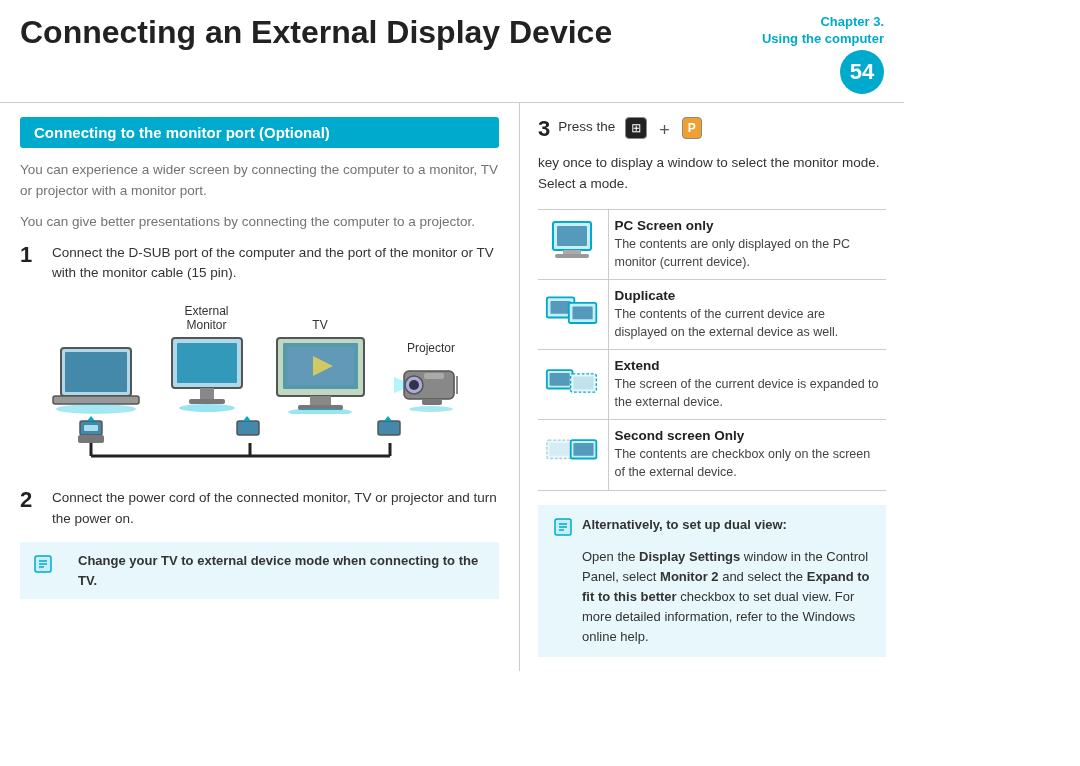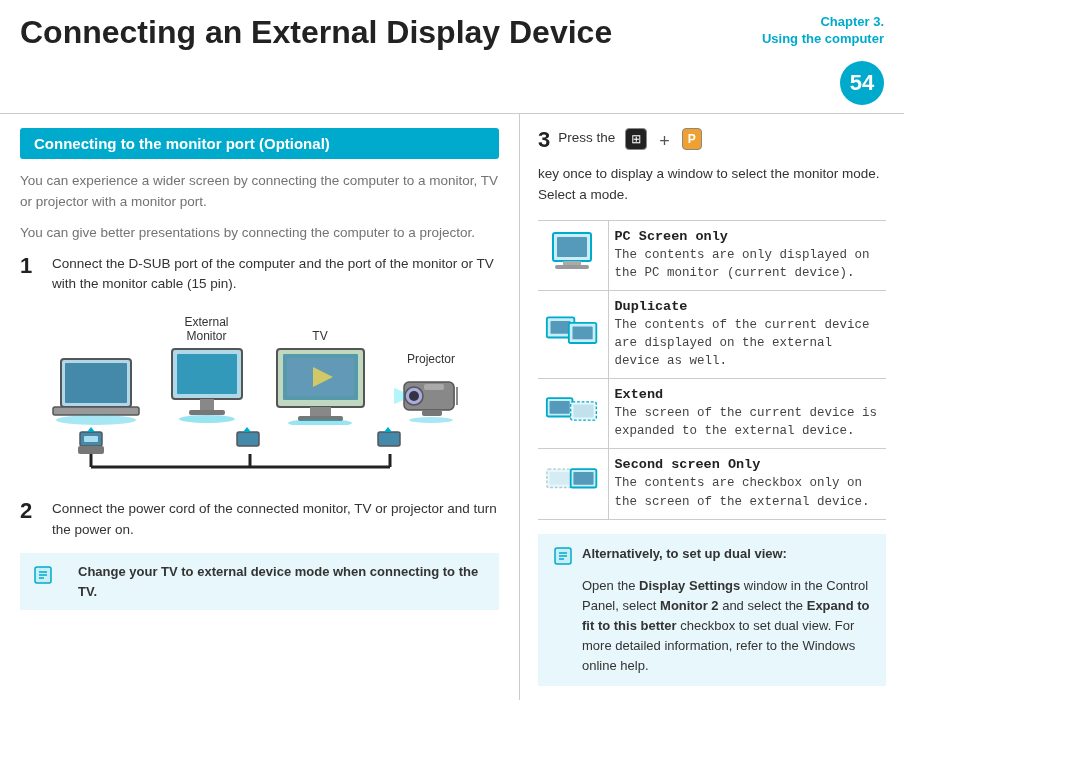--- a/index.html
+++ b/index.html
@@ -34,21 +34,21 @@
       font-size: 32px;
       font-weight: bold;
       color: #222;
       flex: 1;
     }
 
     .chapter-badge {
       display: flex;
       flex-direction: column;
       align-items: flex-end;
-      gap: 11px;
+      gap: 0;
     }
 
     .chapter-text {
       color: #00aacc;
       font-size: 13px;
       font-weight: bold;
       text-align: right;
       line-height: 1.3;
     }
 
@@ -232,21 +232,20 @@
       color: #fff;
       font-size: 12px;
       font-weight: bold;
     }
 
     
     .mode-table {
       width: 100%;
       border-collapse: collapse;
       margin-top: 8px;
-      font-family: Liberation Mono, monospace;
     }
 
     .mode-table tr {
       border-bottom: 1px solid #ccc;
     }
 
     .mode-table tr:first-child {
       border-top: 1px solid #ccc;
     }
 

